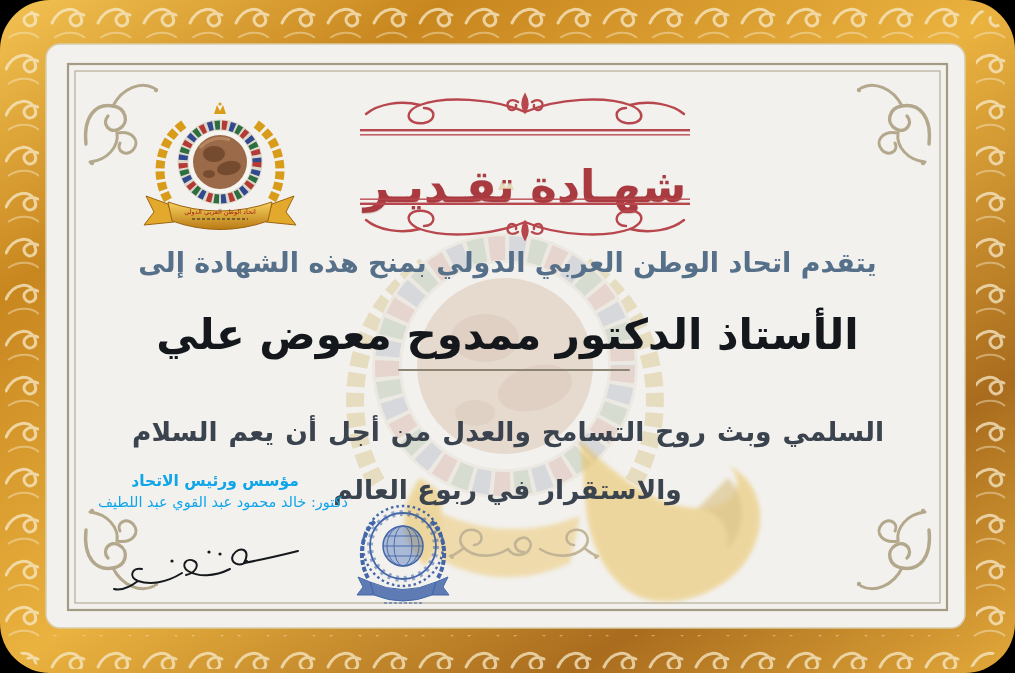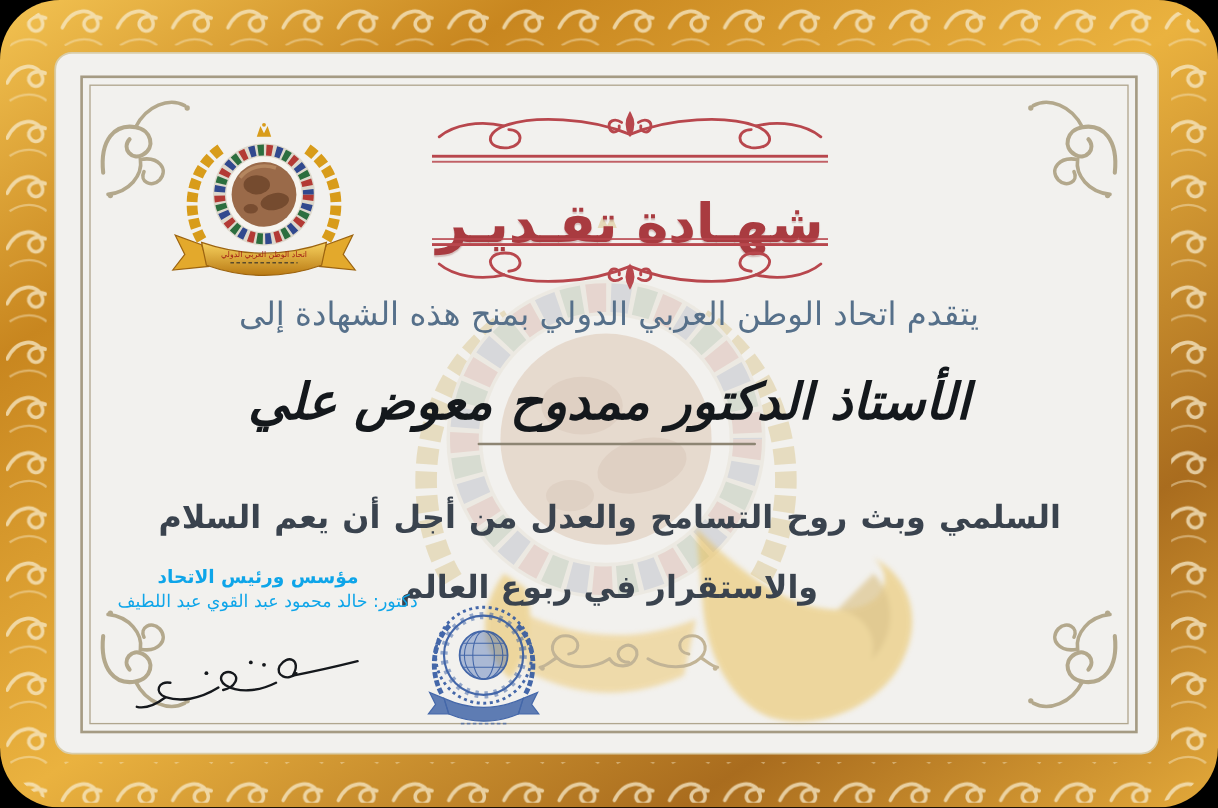--- a/index.html
+++ b/index.html
@@ -5,23 +5,23 @@
   html,body{margin:0;padding:0;background:#000;}
   body{font-family:"DejaVu Sans","Liberation Sans",sans-serif;}
   .stage{position:relative;width:1015px;height:673px;margin:0 auto;overflow:hidden;background:#000;}
   .abs{position:absolute;}
   .rtl{direction:rtl;unicode-bidi:embed;}
   .frame-svg{left:0;top:0;}
   .title-text{left:352px;top:133px;width:346px;height:62px;text-align:center;
     font-size:45px;font-weight:700;color:#a93b40;letter-spacing:1px;
     text-shadow:0 1px 1px rgba(120,40,40,.25);margin-top:27px;}
   .intro-line{left:100px;top:247px;width:815px;text-align:center;font-size:27px;
-    font-weight:400;color:#56708a;}
+    font-weight:700;color:#56708a;}
   .recipient-name{left:120px;top:310px;width:775px;text-align:center;font-size:42px;
-    font-weight:700;color:#14181c;letter-spacing:-1px;font-style:italic;}
+    font-weight:700;color:#14181c;letter-spacing:-1px;}
   .name-underline{left:398px;top:369px;width:232px;height:2px;background:#8d8573;border-radius:2px;}
   .body-line{font-size:26.5px;font-weight:700;color:#3a434e;}
   .body-justify{left:132px;top:0;width:752px;text-align:justify;text-align-last:justify;}
   .bl1{top:388px;} .bl2{top:416px;}
   .bl3{left:100px;top:474px;width:815px;text-align:center;}
   .signatory{left:72px;top:472px;width:286px;text-align:center;color:#0ea5e9;}
   .signatory .role{font-size:15.5px;font-weight:700;margin:0;}
   .signatory .sname{font-size:14.5px;font-weight:400;margin:4px 0 0 0;white-space:nowrap;padding-left:16px;}
   .wm{opacity:1;}
 </style>

